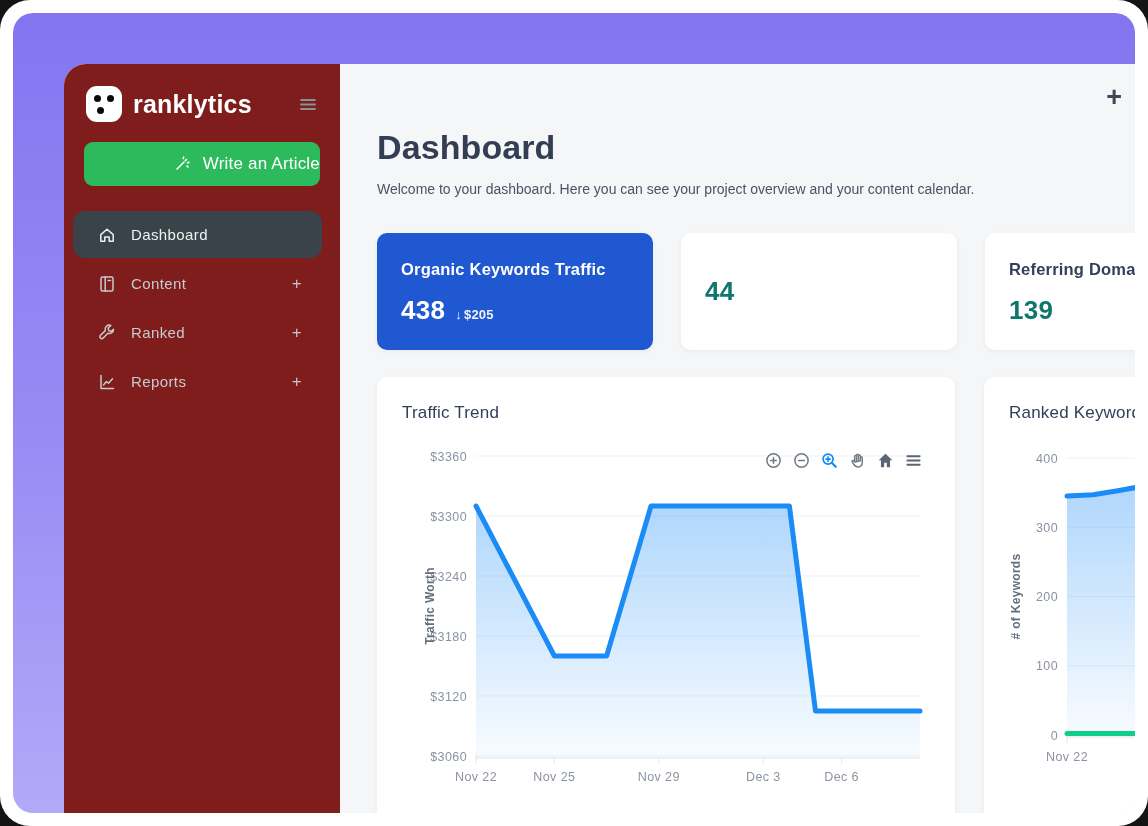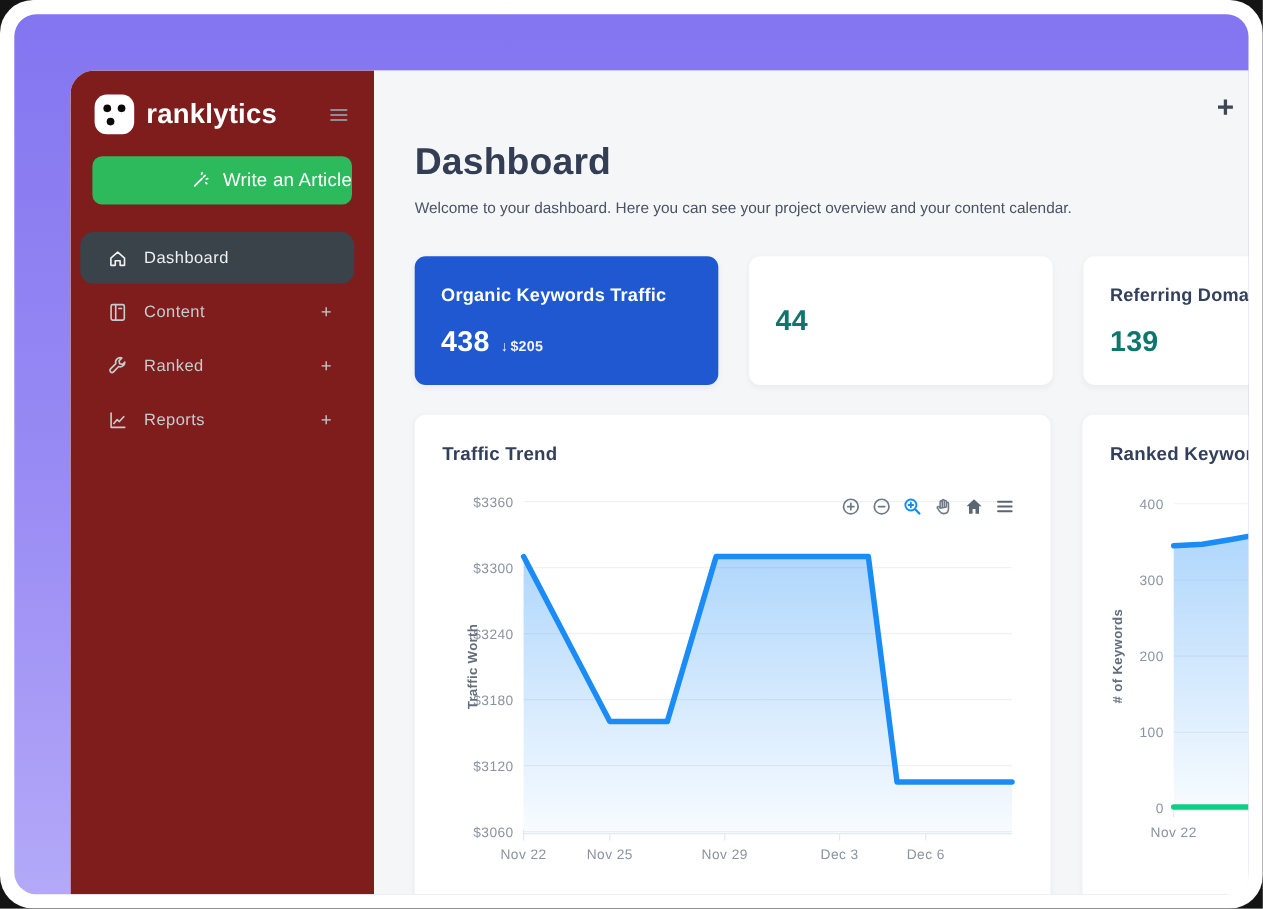--- a/index.html
+++ b/index.html
@@ -51,21 +51,21 @@
   .stat-card.highlight .stat-title { color:#fff; }
   .stat-value-row { margin-top:16px; display:flex; align-items:baseline; gap:10px; }
   .stat-value { font-size:26px; font-weight:700; color:#0f766e; letter-spacing:.3px; }
   .stat-card.highlight .stat-value { color:#fff; }
   .stat-delta { font-size:13px; font-weight:600; color:#f0f3fa; letter-spacing:.2px; }
   .stat-delta .arr { font-weight:400; margin-right:2px; }
 
   .charts-row { display:flex; gap:29px; margin-top:27px; width:max-content; align-items:flex-start; }
   .chart-card { width:578px; height:600px; background:#fff; border-radius:10px; position:relative;
     box-shadow:0 2px 6px rgba(30,30,60,.05); padding-top:26px; }
-  .chart-title { padding-left:25px; font-size:17px; font-weight:700; color:#33405c; letter-spacing:.2px; }
+  .chart-title { padding-left:25px; font-size:17px; font-weight:400; color:#33405c; letter-spacing:.2px; }
   .chart-toolbar { position:absolute; top:74px; right:32px; display:flex; gap:9px; align-items:center; }
   .tb-btn { background:none; border:none; padding:0; cursor:pointer; display:flex; }
   svg.chart { display:block; margin-top:0; }
   .axlbl { font-family:"Liberation Sans",sans-serif; font-size:12.5px; fill:#8b93a1; letter-spacing:.4px; }
   .axtitle { font-family:"Liberation Sans",sans-serif; font-size:12px; font-weight:700; fill:#646f7d; letter-spacing:.3px; }
 </style>
 </head>
 <body>
 
 <div class="frame"></div>

